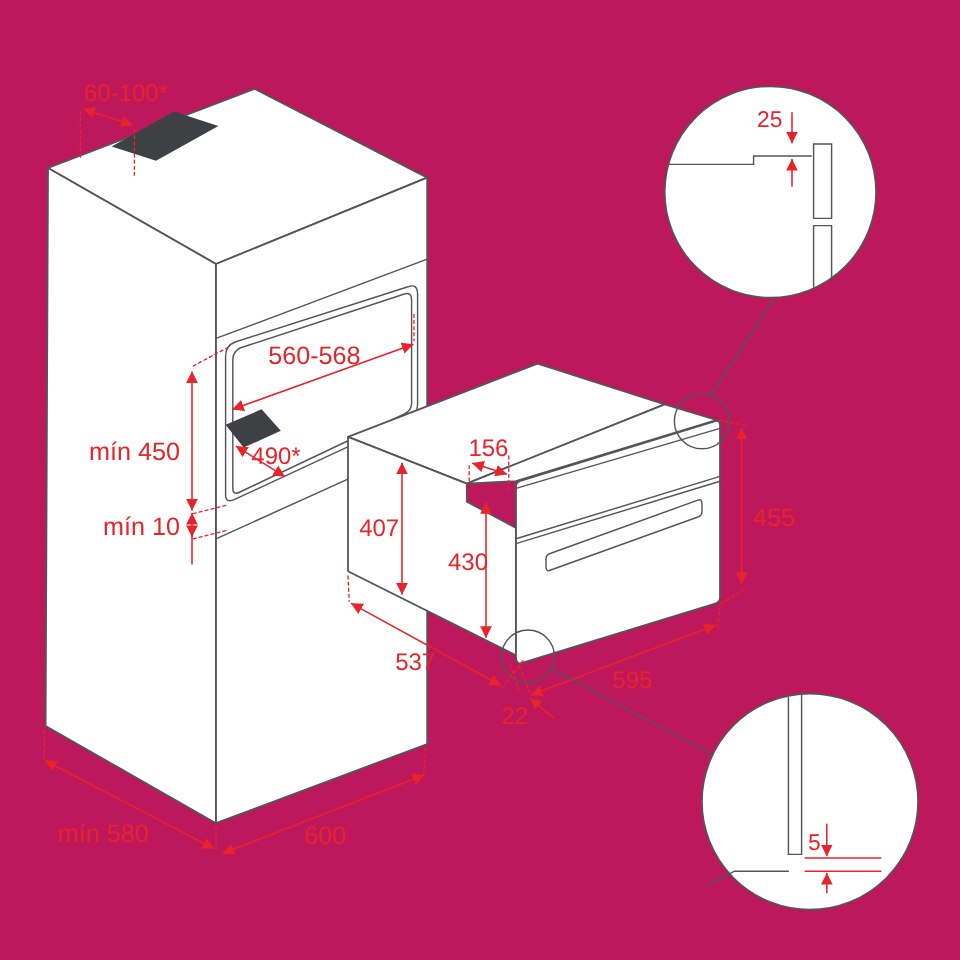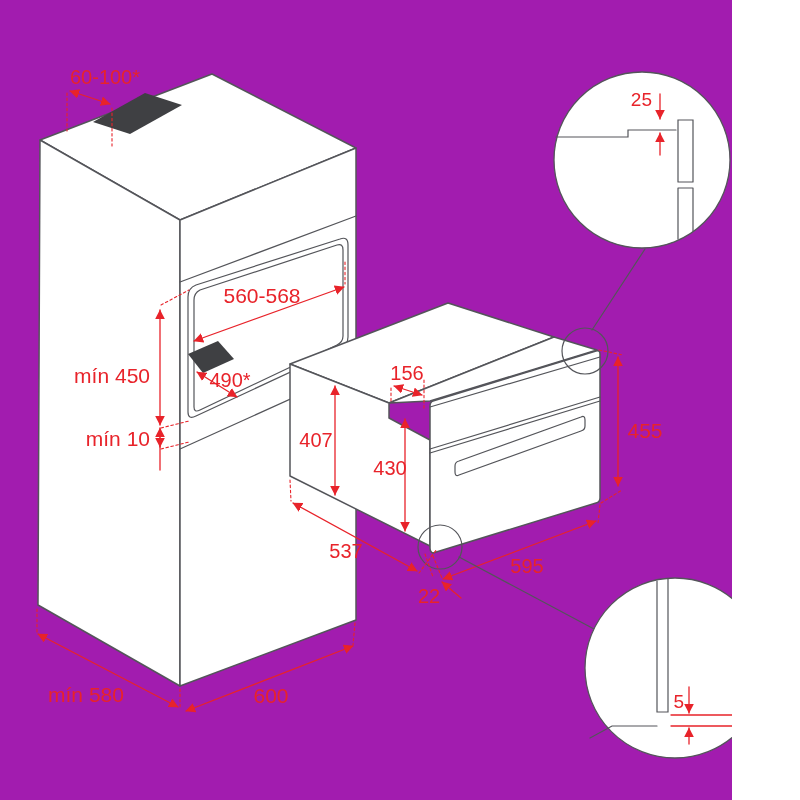--- a/index.html
+++ b/index.html
@@ -1,16 +1,16 @@
 <!DOCTYPE html>
 <html><head>
 <meta charset="utf-8">
 <style>
   html,body{margin:0;padding:0;background:#ffffff;}
-  .stage{width:732px;height:800px;position:relative;background:#a21caf;overflow:hidden;}
+  .stage{width:800px;height:800px;position:relative;background:#be185d;overflow:hidden;}
   svg{display:block;}
   text{font-family:"Liberation Sans","DejaVu Sans",sans-serif;fill:#e8232a;}
   .darkthin{stroke:#54555a;stroke-width:1.2;fill:none;stroke-linecap:round;}
   .face{stroke:#54555a;stroke-width:1.5;fill:#ffffff;stroke-linejoin:round;}
   .red{stroke:#e8232a;stroke-width:1.3;fill:none;stroke-linecap:round;}
   .reddot{stroke:#e8232a;stroke-width:1.1;fill:none;stroke-dasharray:2.5 2.6;stroke-linecap:round;}
   .fillcut{fill:#3f4043;stroke:none;}
   .t20{font-size:20px;}
   .t21{font-size:21px;}
   .t19{font-size:19px;}

